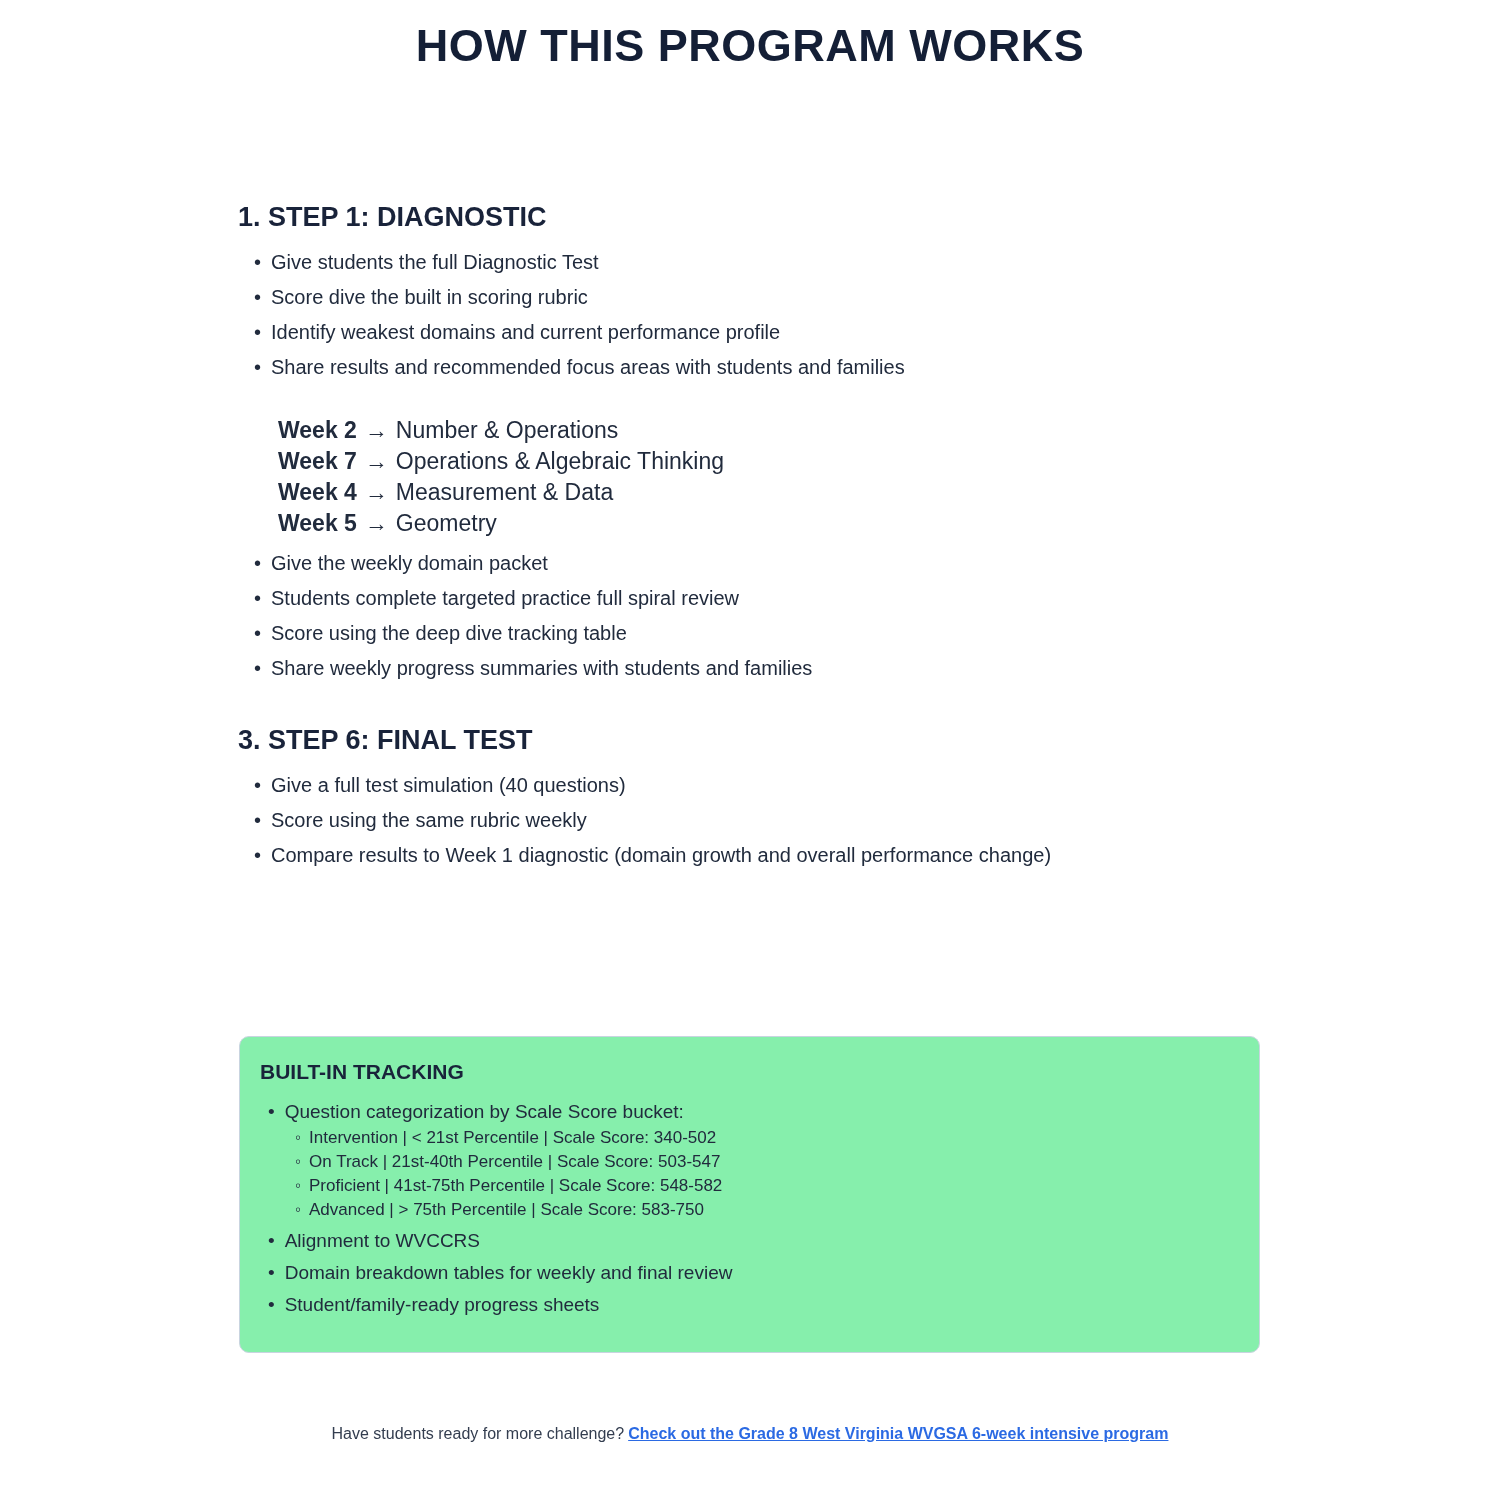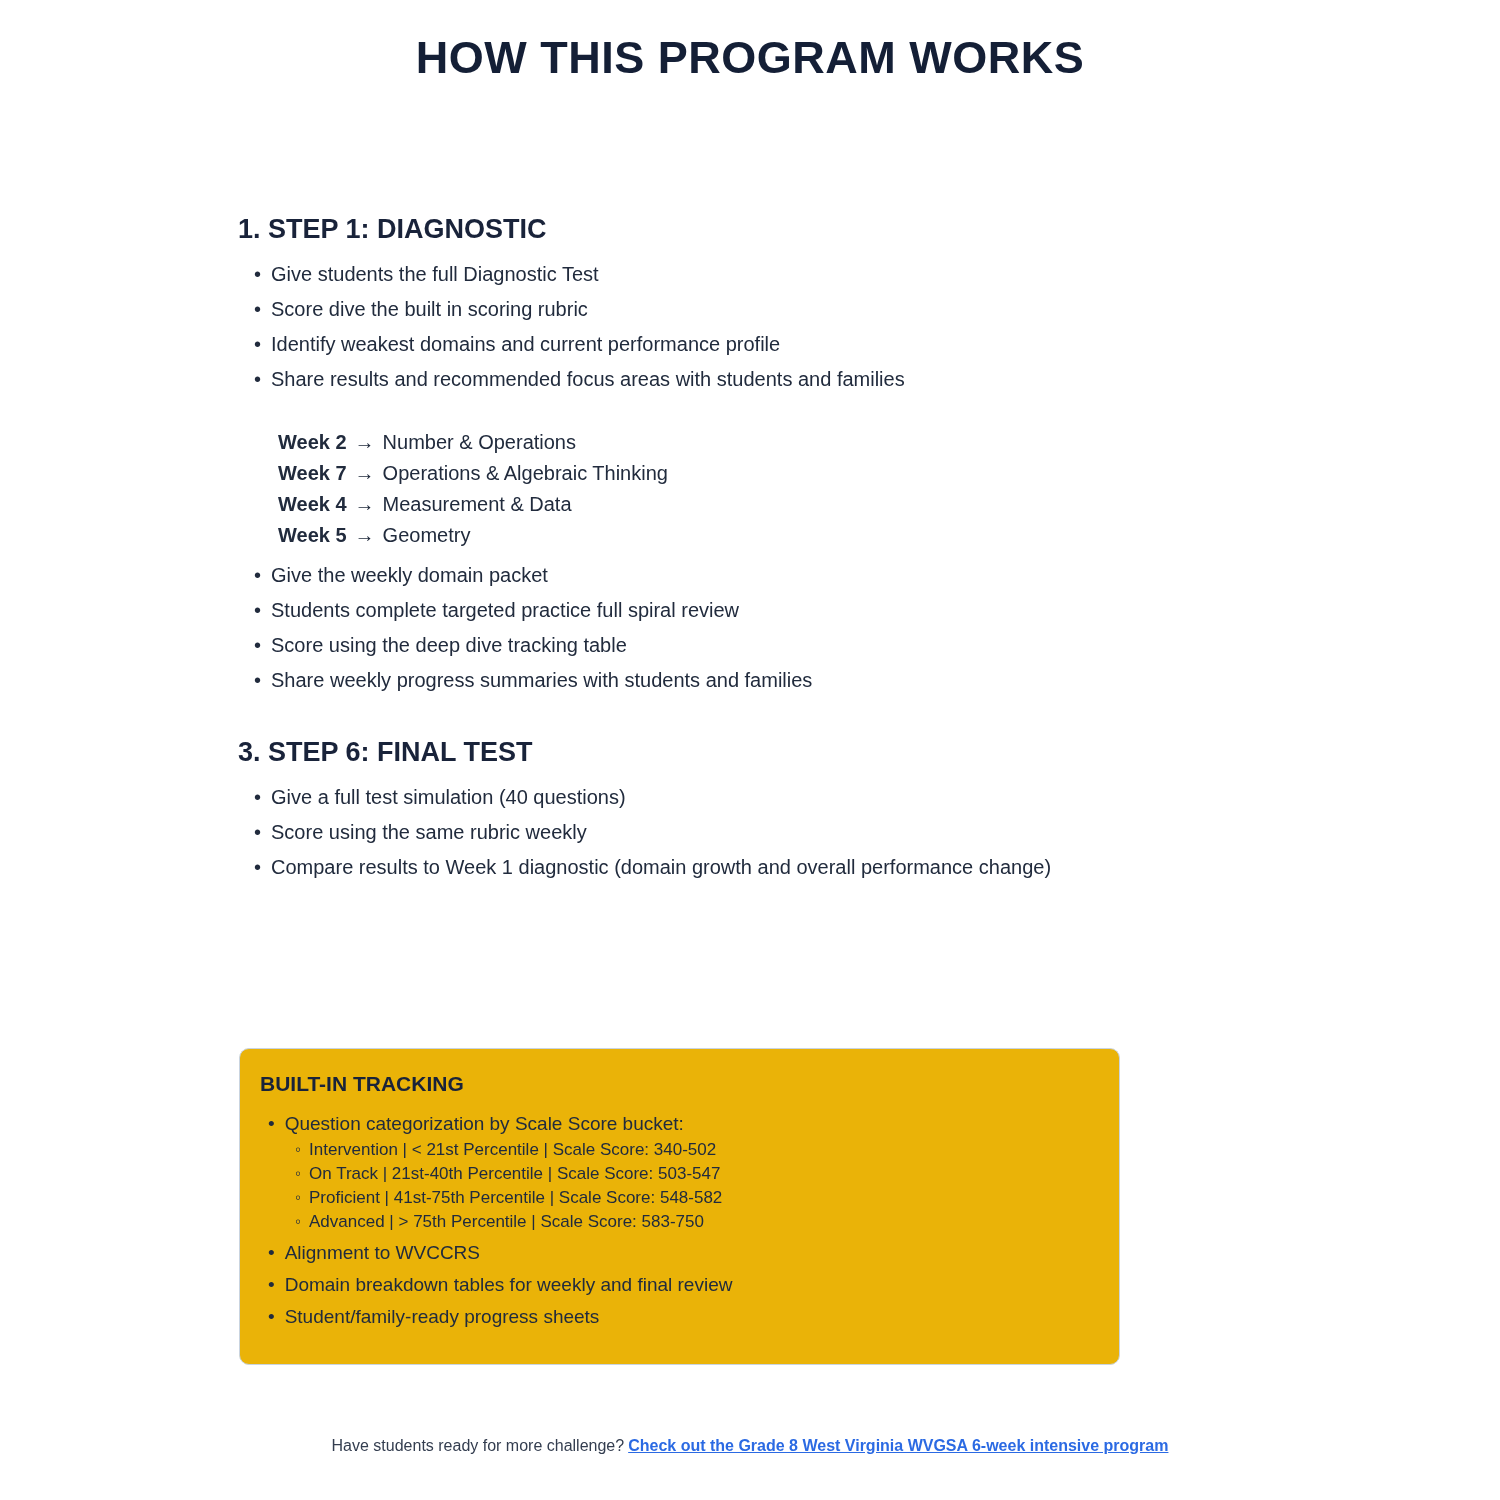--- a/index.html
+++ b/index.html
@@ -10,21 +10,21 @@
   body {
     width: 1500px;
     height: 1500px;
     font-family: "Liberation Sans", sans-serif;
     color: #212b3d;
     position: relative;
     overflow: hidden;
   }
   .page-title {
     margin: 0;
-    padding-top: 32px;
+    padding-top: 20px;
     text-align: center;
     font-size: 45px;
     font-weight: bold;
     color: #141f36;
     letter-spacing: 0.5px;
   }
   .content {
     margin-left: 238px;
     width: 1040px;
   }
@@ -46,34 +46,34 @@
   }
   ul.bullets > li {
     margin-bottom: 13px;
     line-height: 22px;
   }
   .b {
     margin-right: 10px;
   }
   .weeks {
     margin: 18px 0 0 40px;
-    font-size: 20px;
+    font-size: 23px;
   }
   .week-row {
     margin-bottom: 10px;
     line-height: 21px;
   }
   .week-label { font-weight: bold; }
   .arrow { margin: 0 8px; }
 
   .tracking-box {
     box-sizing: border-box;
     margin: 170px 0 0 1px;
-    width: 881px;
-    background: #eab308;
+    width: 1021px;
+    background: #86efac;
     border: 1px solid #c9d4e0;
     border-radius: 10px;
     padding: 23px 24px 26px 20px;
   }
   .tracking-heading {
     margin: 0;
     font-size: 21px;
     font-weight: bold;
     color: #19233a;
   }

